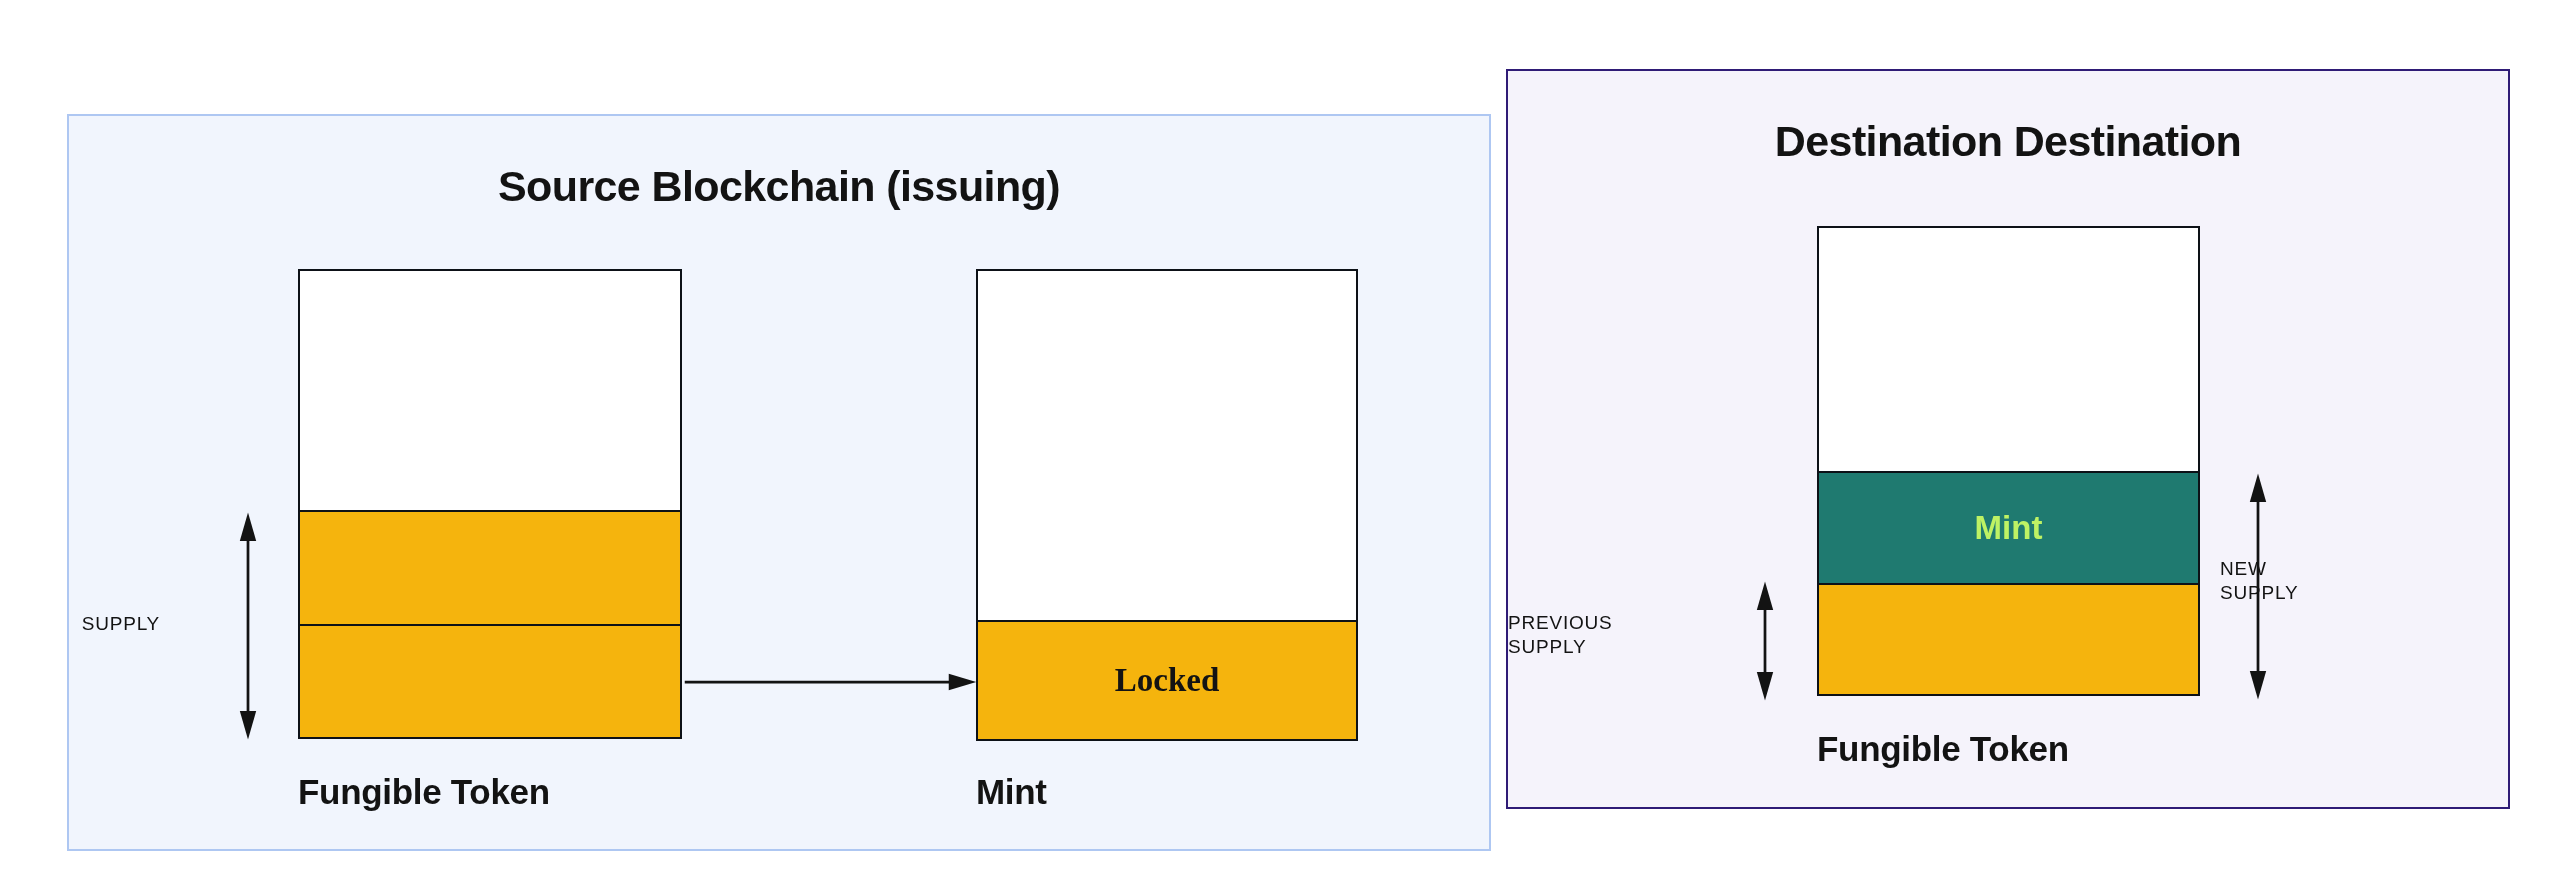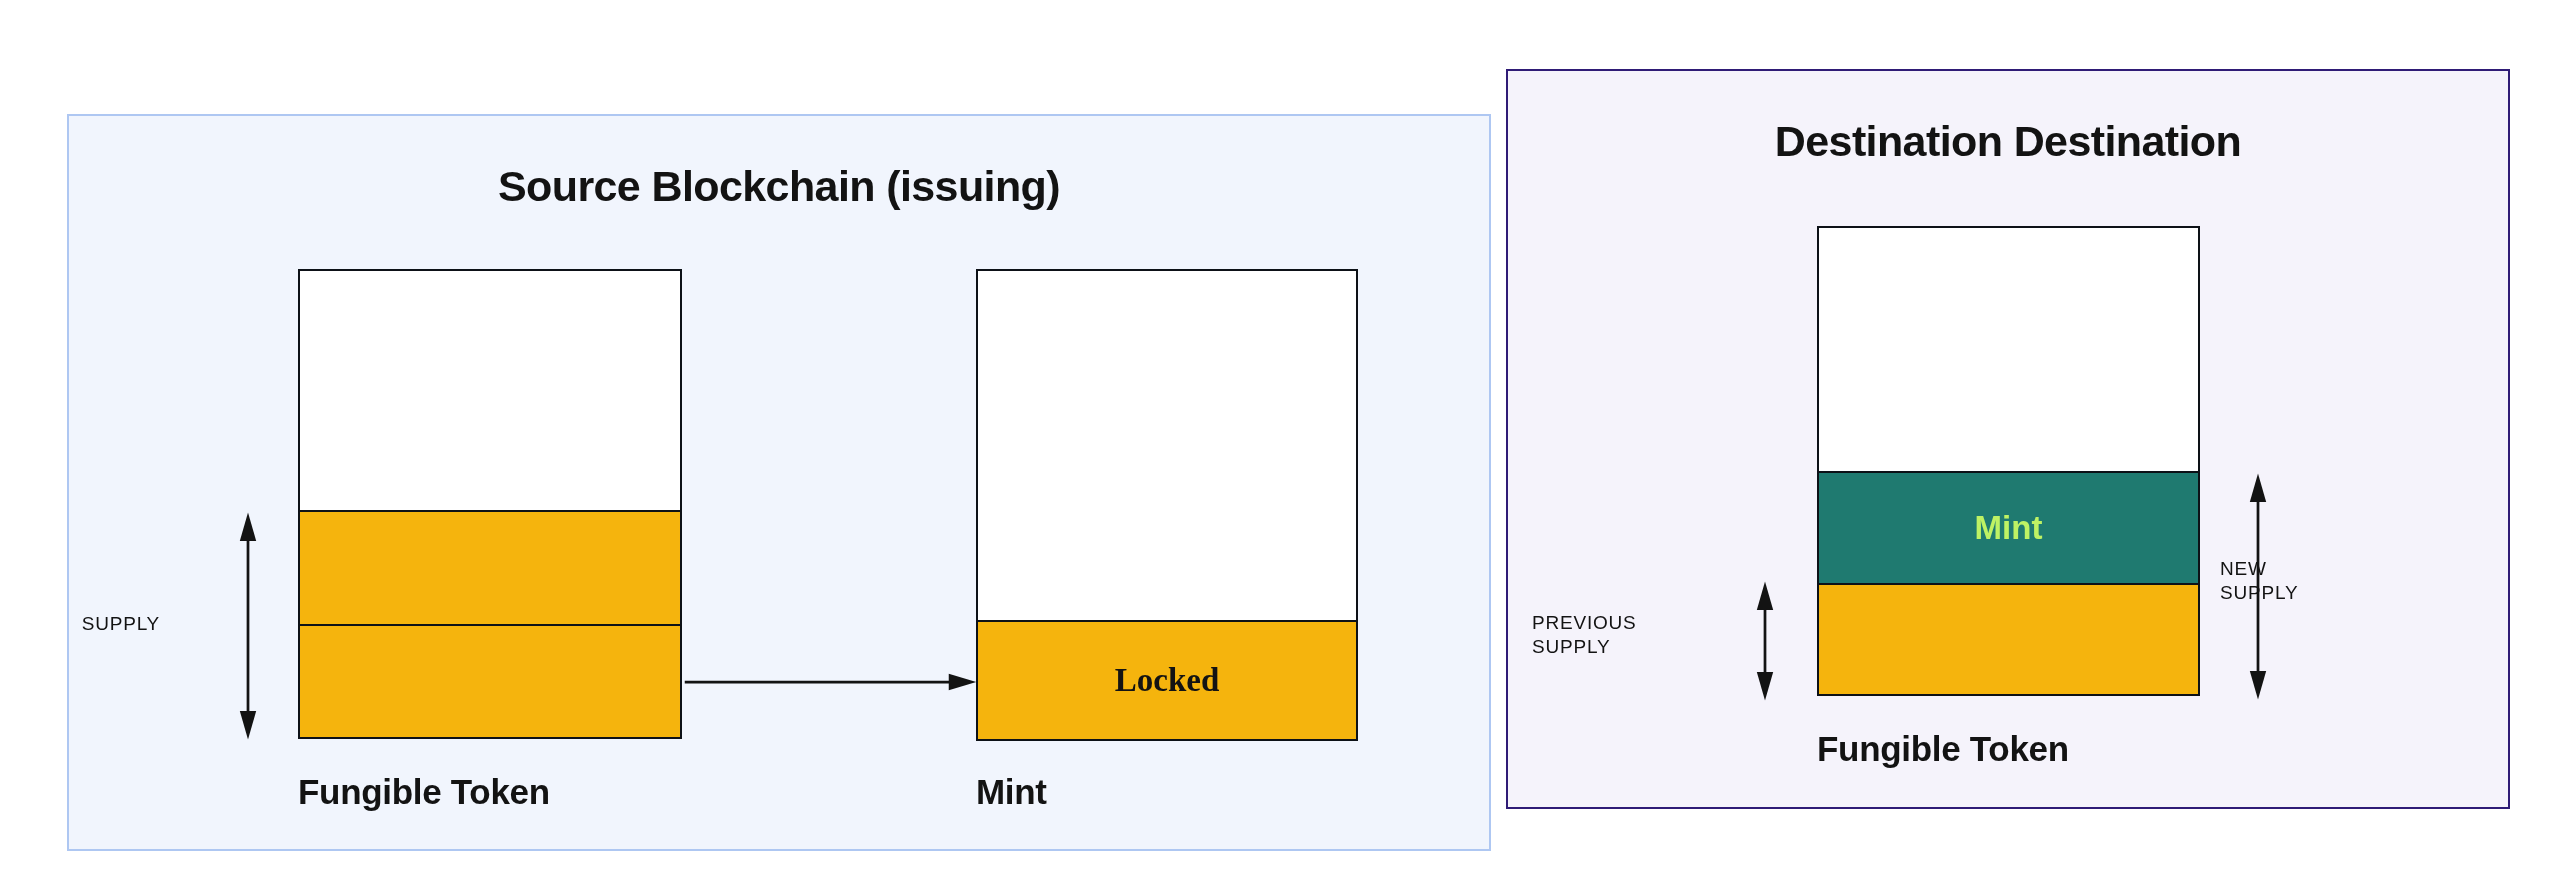--- a/index.html
+++ b/index.html
@@ -49,21 +49,21 @@
 
   .bar-caption{position:absolute;font-size:35px;font-weight:700;
     letter-spacing:-0.3px;color:var(--ink);line-height:42px;}
   .caption--src-token{left:229px;top:655px;width:384px;}
   .caption--pool{left:907px;top:655px;width:382px;}
   .caption--dst-token{left:309px;top:657px;width:383px;}
 
   .side-label{position:absolute;font-size:19px;font-weight:500;letter-spacing:0.8px;
     color:var(--ink);text-align:left;line-height:24px;white-space:pre-line;}
   .label--supply{left:12.7px;top:496px;width:188px;}
-  .label--previous{left:24px;top:540px;width:298px;}
+  .label--previous{left:0;top:540px;width:298px;}
   .label--new{left:712px;top:486px;width:199px;}
 
   .arrow{position:absolute;}
   .arrow line{stroke:var(--ink);stroke-width:5;}
   .arrow polygon{fill:var(--ink);}
   .arrow--supply{left:167px;top:395px;}
   .arrow--transfer{left:615px;top:555px;}
   .arrow--previous{left:245px;top:510px;}
   .arrow--new{left:738px;top:401px;}
 </style>

